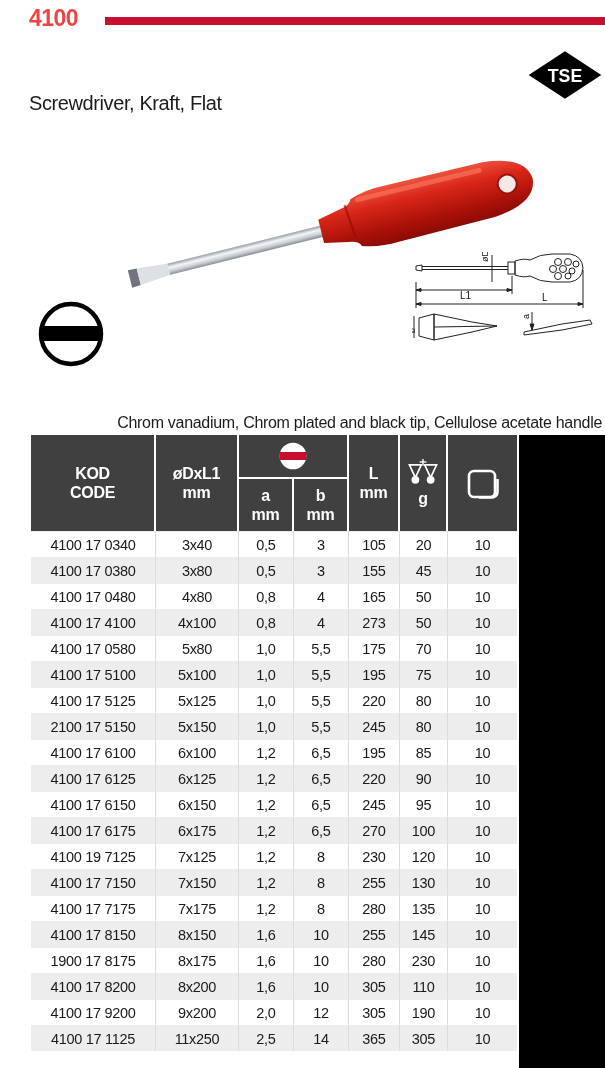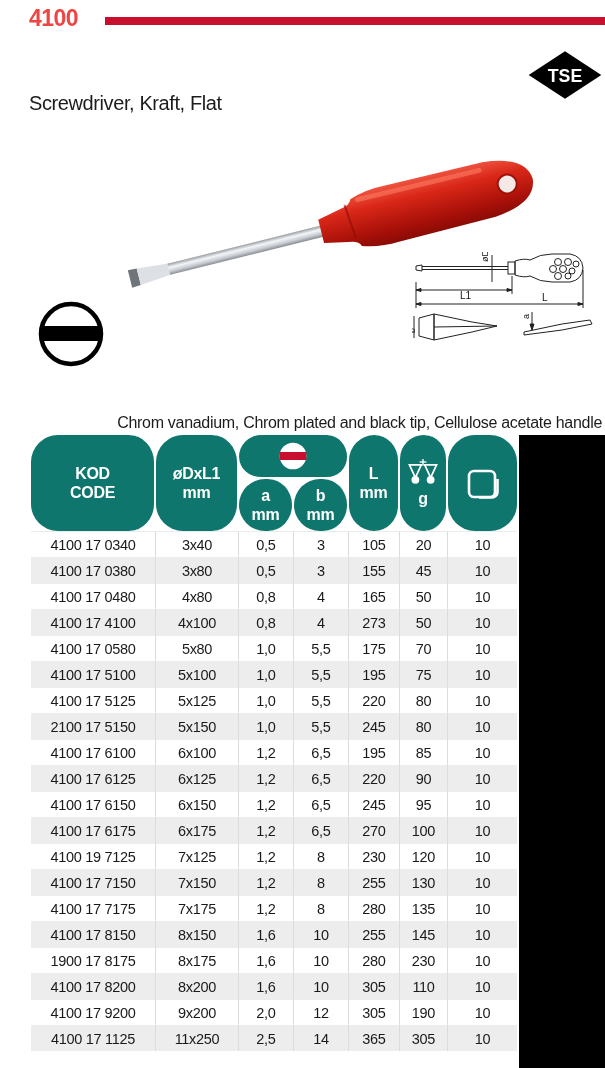--- a/index.html
+++ b/index.html
@@ -20,22 +20,22 @@
   .photo-svg{position:absolute;left:114px;top:149px;width:452px;height:150px;}
   .drawing-svg{position:absolute;left:412px;top:252px;width:193px;height:103px;}
   .slot-symbol{position:absolute;left:36px;top:299px;width:70px;height:70px;}
   .desc-tr{position:absolute;right:3px;top:370px;font-size:16px;font-weight:700;color:#0d0d0d;letter-spacing:-0.3px;white-space:nowrap;}
   .desc-en{position:absolute;right:3px;top:396px;font-size:16px;font-weight:400;color:#1c1c1c;letter-spacing:-0.3px;white-space:nowrap;margin-top:18px;}
   
   .spec-table{position:absolute;left:31px;top:435px;width:486px;border-collapse:separate;border-spacing:0;table-layout:fixed;}
   .spec-table col.c-kod{width:125px;} .spec-table col.c-dim{width:83px;}
   .spec-table col.c-a{width:55px;} .spec-table col.c-b{width:55px;}
   .spec-table col.c-l{width:51px;} .spec-table col.c-g{width:48px;} .spec-table col.c-box{width:69px;}
-  .spec-table th{background:#0f766e;color:#fff;font-weight:700;font-size:16px;line-height:19px;
-    text-align:center;vertical-align:middle;padding:0;letter-spacing:-0.3px;border-radius:27px;}
+  .spec-table th{background:#404040;color:#fff;font-weight:700;font-size:16px;line-height:19px;
+    text-align:center;vertical-align:middle;padding:0;letter-spacing:-0.3px;}
   .spec-table thead .sep{border-right:2px solid #fff;}
   .spec-table thead .underline{border-bottom:2px solid #fff;}
   .spec-table thead tr.r1 th{height:42px;}
   .spec-table thead tr.r2 th{height:52px;}
   .spec-table td{font-size:14.5px;color:#1a1a1a;text-align:center;vertical-align:middle;
     height:25px;padding:0;border-right:1px solid #dcdcdc;border-top:1px solid #ececec;letter-spacing:-0.3px;}
   .spec-table td:last-child{border-right:none;}
   .spec-table tr.alt td{background:#ededed;}
   .hicon{display:block;margin:0 auto;}
   .g-cell .glabel{display:block;font-size:16px;margin-top:2px;}

